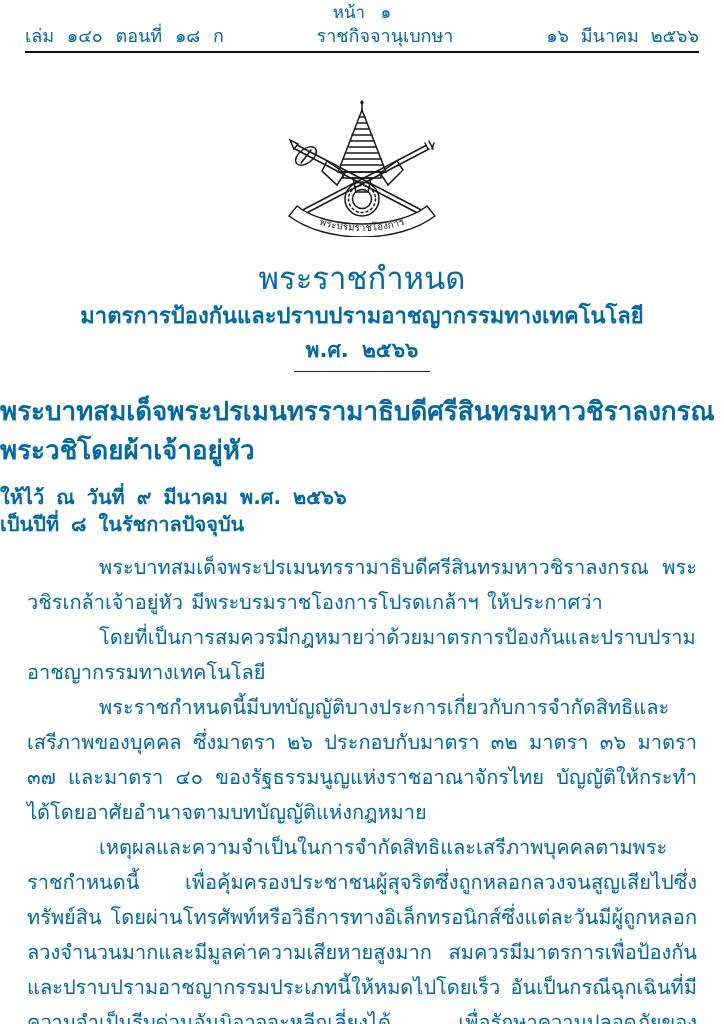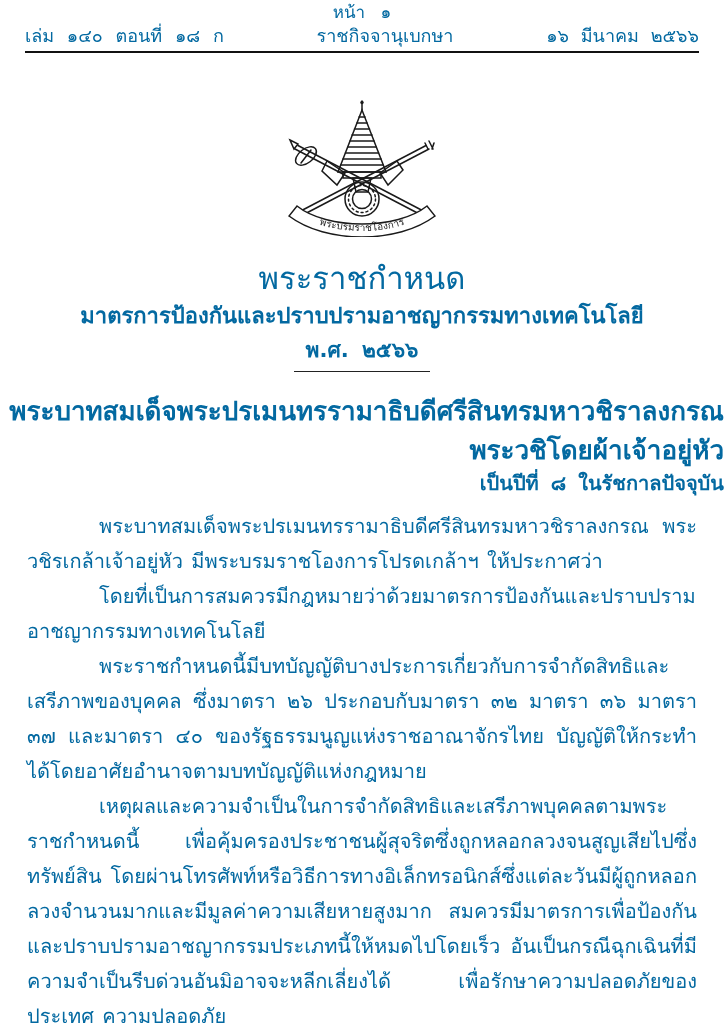--- a/index.html
+++ b/index.html
@@ -25,21 +25,21 @@
   }
   
   .emblem-wrap{text-align:center;margin-top:44px;height:140px;}
   
   .title-block{text-align:center;margin-top:22px;}
   .decree-heading{font-size:31px;font-weight:400;line-height:38px;margin:0;}
   .decree-subject{font-size:22px;font-weight:700;line-height:30px;margin:4px 0 0 0;}
   .decree-year{font-size:21px;font-weight:700;line-height:26px;margin:6px 0 0 0;word-spacing:6px;}
   .title-divider{width:136px;margin:8px auto 0 auto;border:0;border-top:1.5px solid #222;height:0;}
   
-  .royal-block{text-align:right;margin-top:20px;}
+  .royal-block{text-align:left;margin-top:20px;}
   .king-name{font-size:26px;font-weight:700;line-height:39px;margin:0;}
   .given-date{font-size:20px;font-weight:600;line-height:27px;margin:14px 0 0 0;word-spacing:5px;}
   .reign-year{font-size:20px;font-weight:600;line-height:27px;margin:0;word-spacing:5px;}
   
   .doc-body{margin-top:12px;padding:0 27px;}
   .doc-body p{
     margin:0;font-size:20px;line-height:35px;text-align:justify;
     text-indent:72px;word-spacing:2px;
   }
 </style>
@@ -110,20 +110,21 @@
   <div class="title-block">
     <h1 class="decree-heading">พระราชกำหนด</h1>
     <h2 class="decree-subject">มาตรการป้องกันและปราบปรามอาชญากรรมทางเทคโนโลยี</h2>
     <div class="decree-year">พ.ศ. ๒๕๖๖</div>
     <hr class="title-divider">
   </div>
 
   <div class="royal-block">
     <div class="king-name">พระบาทสมเด็จพระปรเมนทรรามาธิบดีศรีสินทรมหาวชิราลงกรณ</div>
     <div class="king-name">พระวชิโดยผ้าเจ้าอยู่หัว</div>
+    <div class="given-date">ให้ไว้ ณ วันที่ ๙ มีนาคม พ.ศ. ๒๕๖๖</div>
     <div class="reign-year">เป็นปีที่ ๘ ในรัชกาลปัจจุบัน</div>
   </div>
 
   <div class="doc-body">
     <p>พระบาทสมเด็จพระปรเมนทรรามาธิบดีศรีสินทรมหาวชิราลงกรณ พระวชิรเกล้าเจ้าอยู่หัว มีพระบรมราชโองการโปรดเกล้าฯ ให้ประกาศว่า</p>
     <p>โดยที่เป็นการสมควรมีกฎหมายว่าด้วยมาตรการป้องกันและปราบปรามอาชญากรรมทางเทคโนโลยี</p>
     <p>พระราชกำหนดนี้มีบทบัญญัติบางประการเกี่ยวกับการจำกัดสิทธิและเสรีภาพของบุคคล ซึ่งมาตรา ๒๖ ประกอบกับมาตรา ๓๒ มาตรา ๓๖ มาตรา ๓๗ และมาตรา ๔๐ ของรัฐธรรมนูญแห่งราชอาณาจักรไทย บัญญัติให้กระทำได้โดยอาศัยอำนาจตามบทบัญญัติแห่งกฎหมาย</p>
     <p>เหตุผลและความจำเป็นในการจำกัดสิทธิและเสรีภาพบุคคลตามพระราชกำหนดนี้ เพื่อคุ้มครองประชาชนผู้สุจริตซึ่งถูกหลอกลวงจนสูญเสียไปซึ่งทรัพย์สิน โดยผ่านโทรศัพท์หรือวิธีการทางอิเล็กทรอนิกส์ซึ่งแต่ละวันมีผู้ถูกหลอกลวงจำนวนมากและมีมูลค่าความเสียหายสูงมาก สมควรมีมาตรการเพื่อป้องกันและปราบปรามอาชญากรรมประเภทนี้ให้หมดไปโดยเร็ว อันเป็นกรณีฉุกเฉินที่มีความจำเป็นรีบด่วนอันมิอาจจะหลีกเลี่ยงได้ เพื่อรักษาความปลอดภัยของประเทศ ความปลอดภัย</p>
   </div>
 

